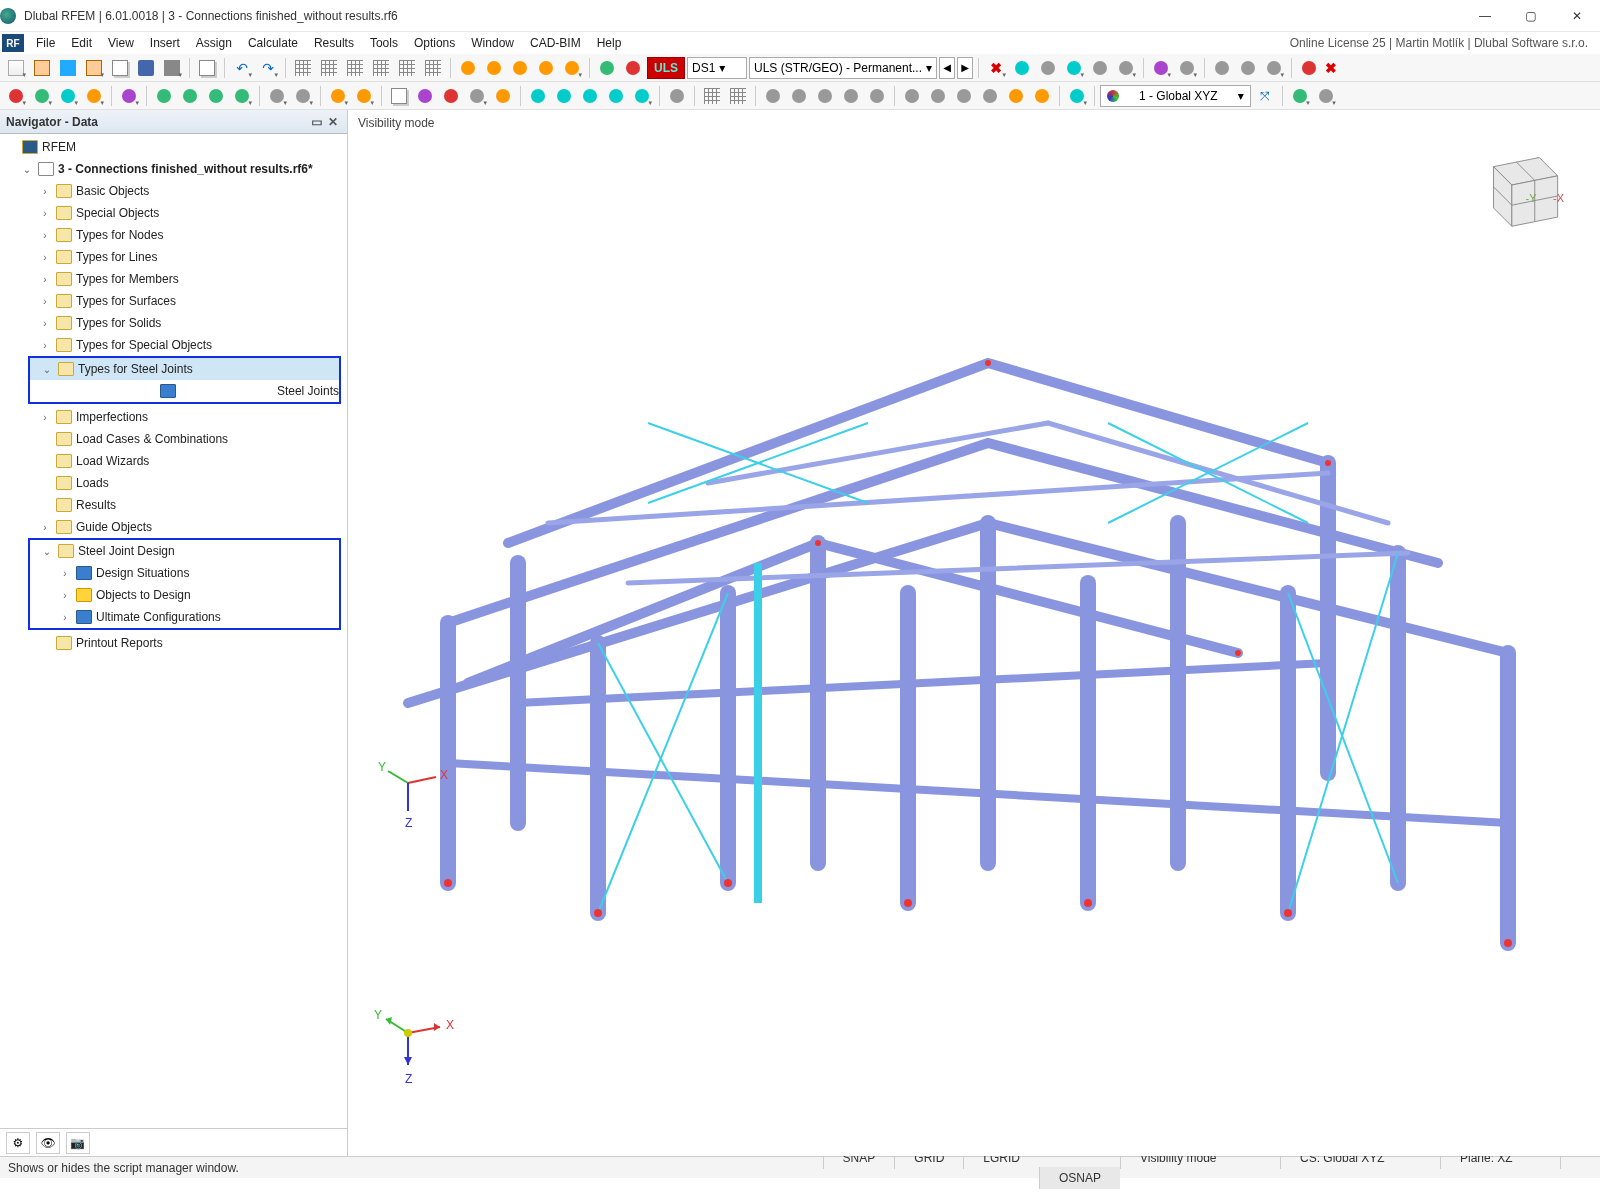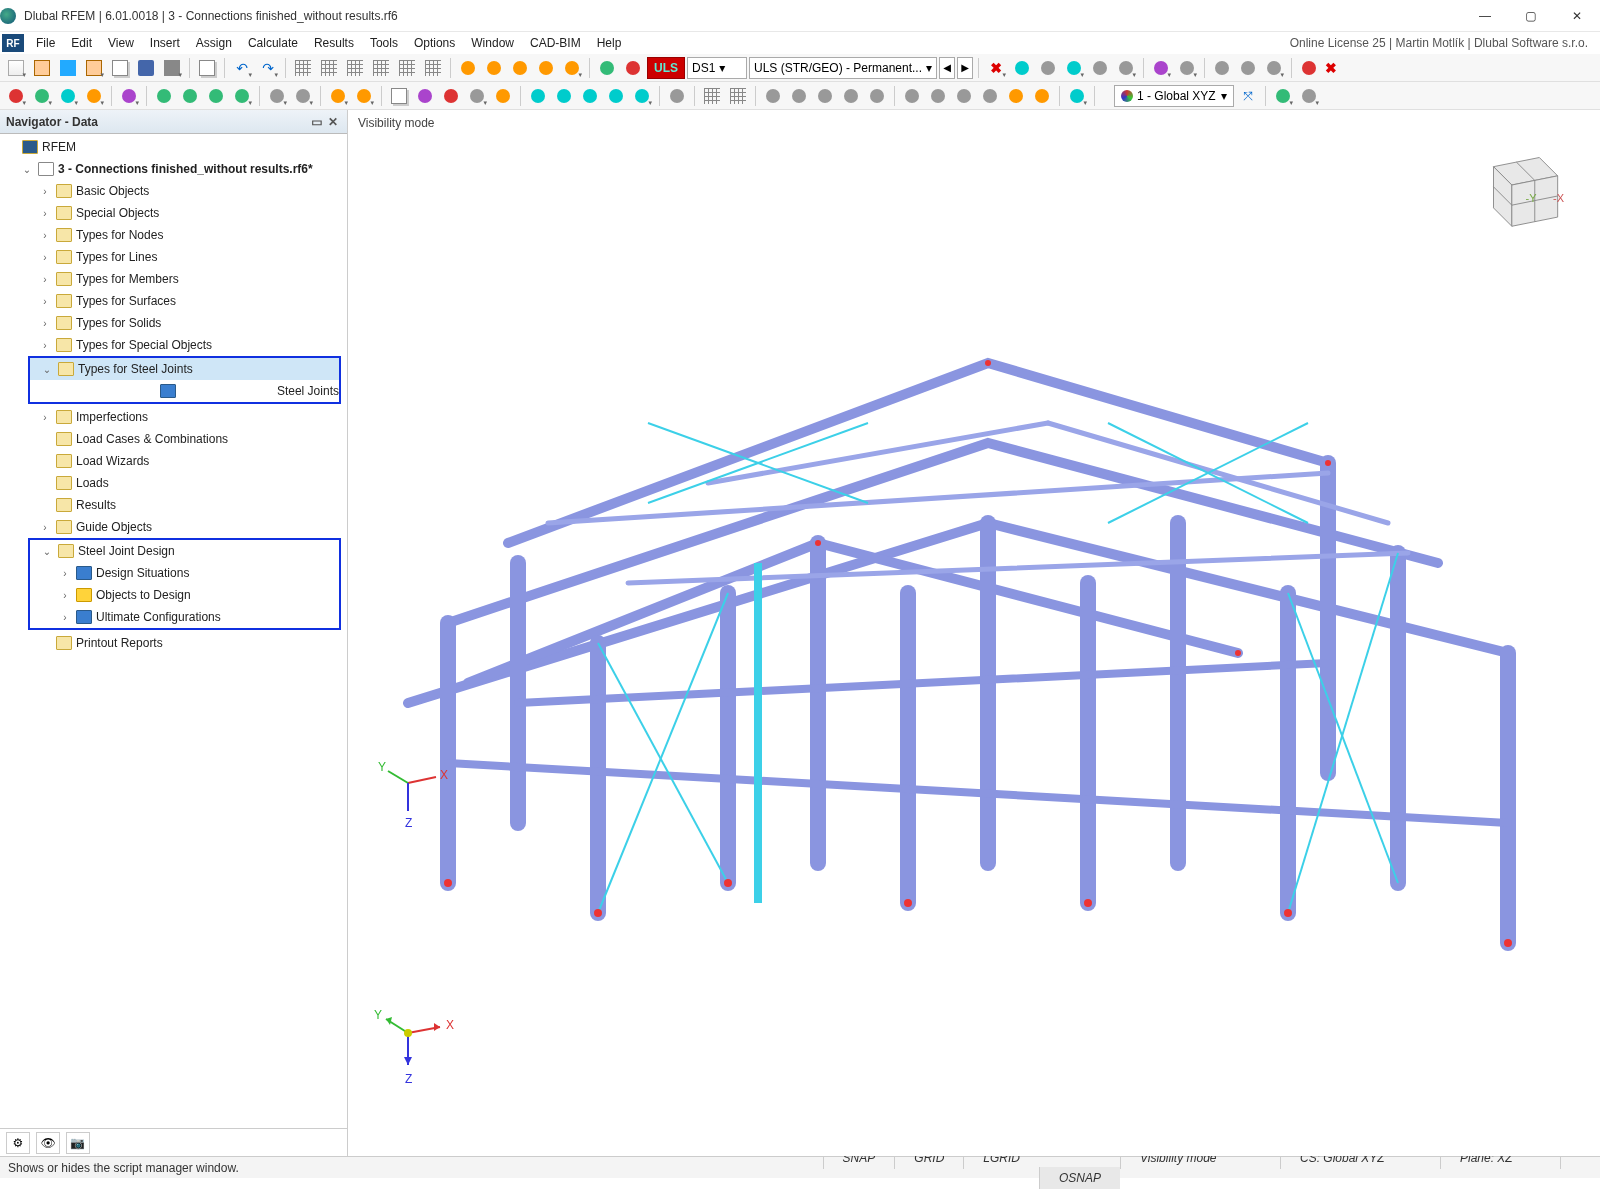--- a/index.html
+++ b/index.html
@@ -22,21 +22,21 @@
 
 .toolbar-row { height: 28px; display: flex; align-items: center; background: #f7f7f7; border-bottom: 1px solid #e0e0e0; padding: 0 4px; gap: 2px; }
 .tb-btn { width: 24px; height: 24px; display: flex; align-items: center; justify-content: center; border: 1px solid transparent; border-radius: 2px; cursor: pointer; position: relative; }
 .tb-btn.drop::after { content: "▾"; font-size: 7px; position: absolute; right: 1px; bottom: 0; color: #666; }
 .tb-sep { width: 1px; height: 20px; background: #ccc; margin: 0 3px; }
 .tb-icon { width: 16px; height: 16px; }
 .tb-combo { height: 22px; border: 1px solid #aaa; background: #fff; padding: 0 4px; display: flex; align-items: center; gap: 4px; cursor: pointer; }
 .tb-combo.uls { background:#c00; color:#5eead4; border-color:#900; font-weight:bold; padding:0 6px;}
 .tb-combo.wide { min-width: 180px; }
 .tb-nav { width: 16px; height: 22px; display:flex;align-items:center;justify-content:center;border:1px solid #aaa;background:#fff;cursor:pointer; }
-.tb-text-combo { height:22px; border:1px solid #aaa; background:#fff; padding:0 6px; display:flex;align-items:center;gap:4px; min-width:120px;margin-left:14px;}
+.tb-text-combo { height:22px; border:1px solid #aaa; background:#fff; padding:0 6px; display:flex;align-items:center;gap:20px; min-width:120px;}
 
 
 .i-new{background:linear-gradient(#fff,#eee);border:1px solid #aaa;}
 .i-open{background:#fc9;border:1px solid #a60;}
 .i-blue{background:#2af;}
 .i-save{background:#46a;border-radius:2px;}
 .i-print{background:#888;}
 .i-undo{background:transparent;}
 .i-undo::before{content:"↶";color:#06c;font-size:14px;}
 .i-redo::before{content:"↷";color:#06c;font-size:14px;}
@@ -79,21 +79,21 @@
 
 .viewport { flex: 1; position: relative; background: #fff; }
 .vis-label { position:absolute; top:6px; left:10px; color:#444; }
 .nav-cube { position:absolute; top:20px; right:24px; width:110px; height:110px; }
 .view-svg { width:100%; height:100%; }
 
 
 .statusbar { height: 22px; background:#f4f4f4; border-top:1px solid #ccc; display:flex; align-items:center; font-size:11px; color:#333;gap:20px; }
 .statusbar .hint { padding:0 8px; }
 .statusbar .cells { margin-left:auto; display:flex; }
-.statusbar .cell { border-left:1px solid #ccc; padding:0 19px; height:22px; display:flex; align-items:center;font-style:italic; }
+.statusbar .cell { border-left:1px solid #ccc; padding:0 19px; height:22px; display:flex; align-items:center; }
 .statusbar .cell.toggle { cursor:pointer; }
 .statusbar .cell.on { background:#e8e8e8;margin-top:20px; }
 
 
 
 
 
 
 .arrow-btn{font-size:10px;}
 </style>

